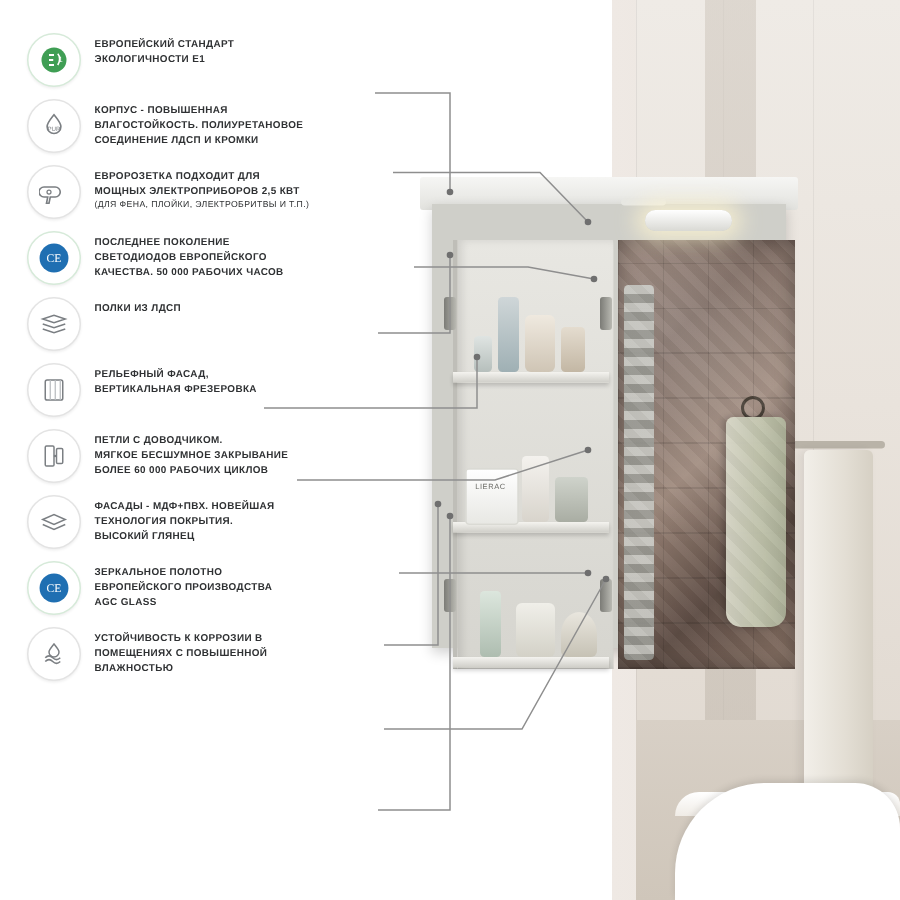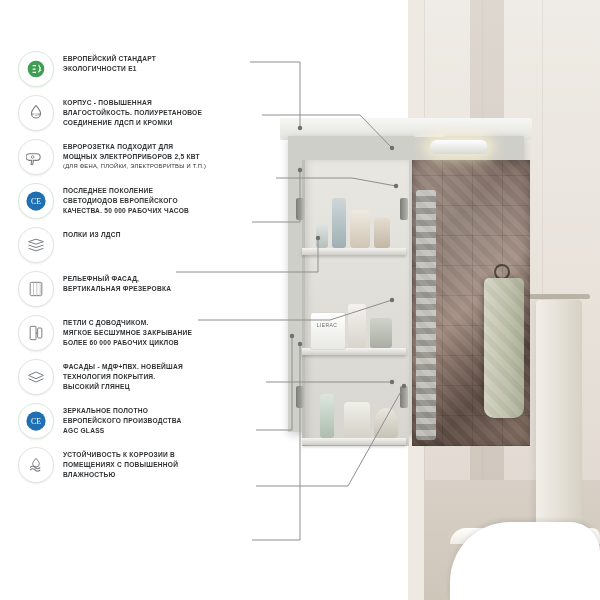--- a/index.html
+++ b/index.html
@@ -221,21 +221,21 @@
     width: 30px;
     font-size: 5px;
     letter-spacing: .4px;
     color: #6b6b66;
     text-align: center;
   }
 
   
   .features {
     position: absolute;
-    left: 18px; top: 51px;
+    left: 18px; top: 22px;
     width: 262px;
   }
   .feature {
     position: relative;
     display: flex;
     align-items: flex-start;
     margin-bottom: 8px;
     min-height: 34px;
   }
   .icon-wrap {

